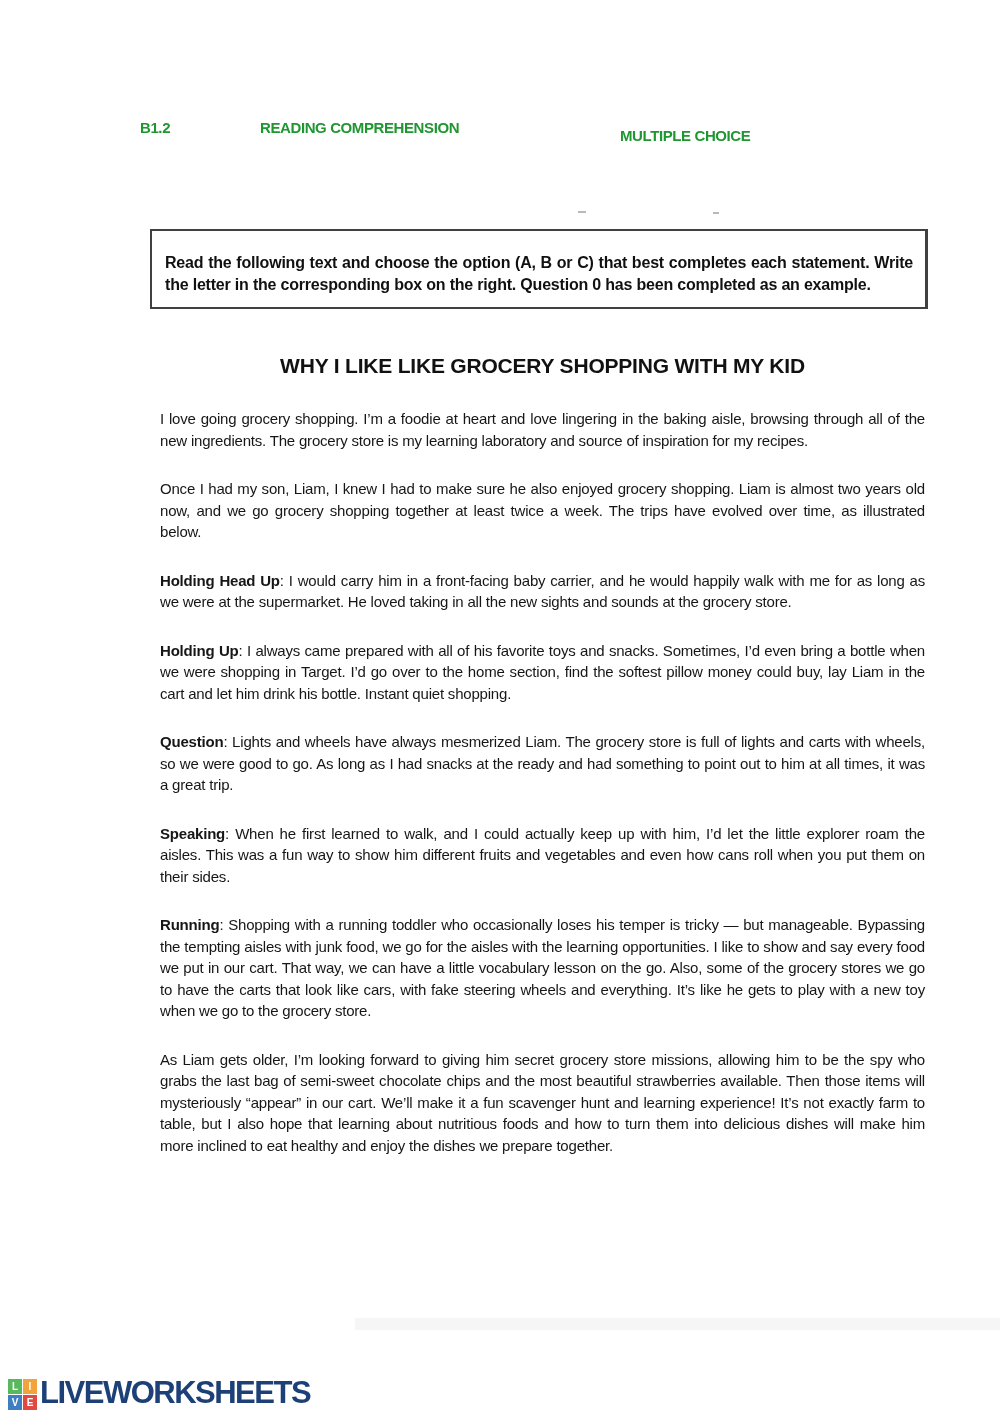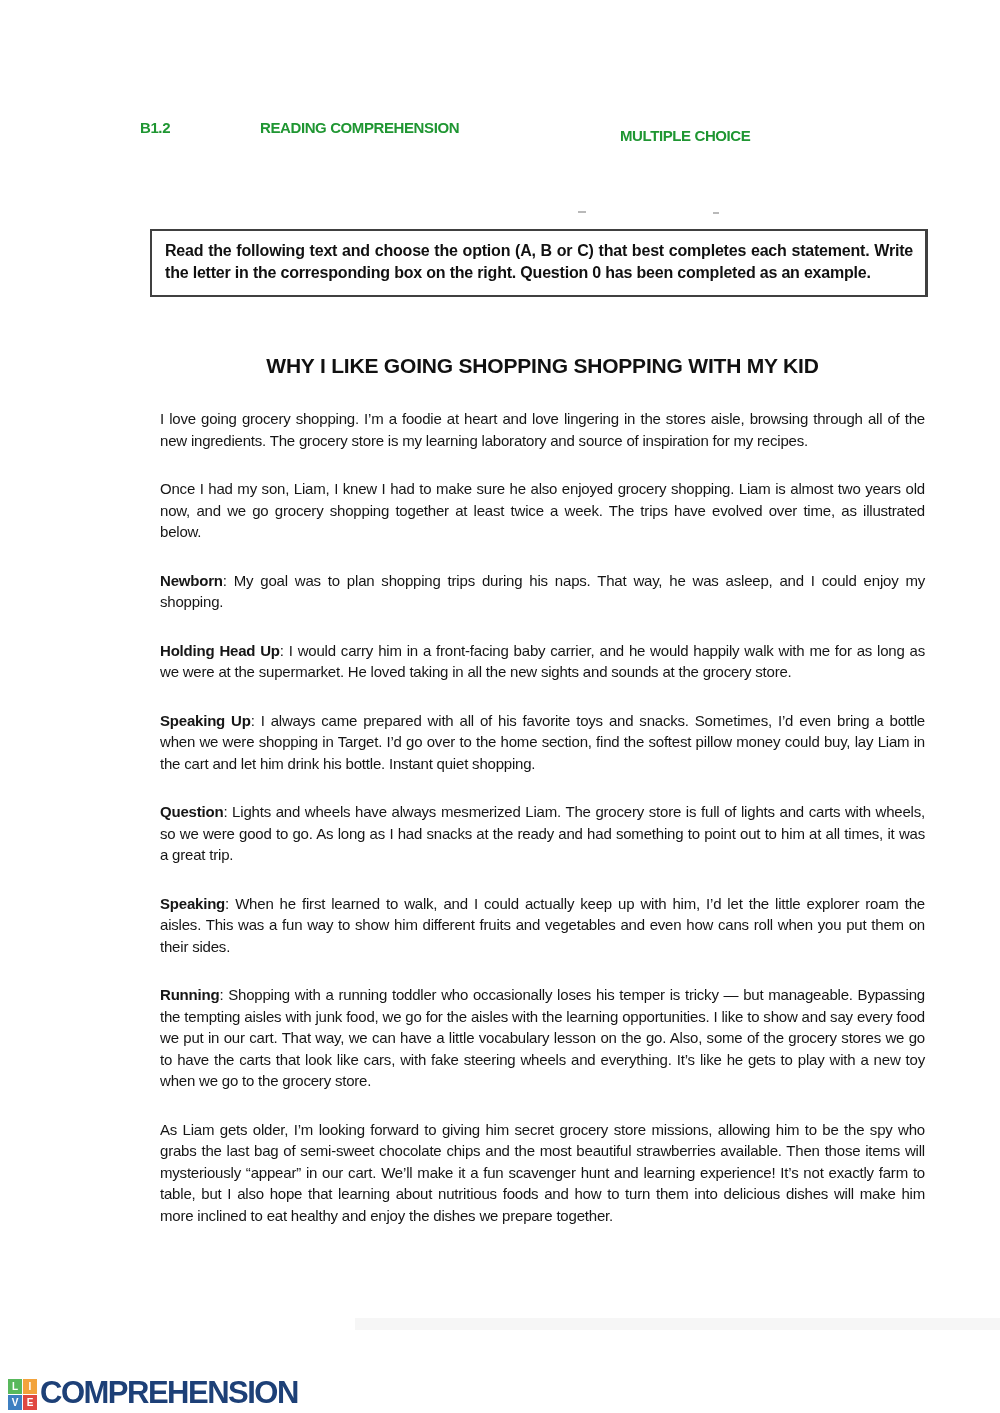--- a/index.html
+++ b/index.html
@@ -22,21 +22,21 @@
   .scan-dash { position: absolute; height: 2px; background: #b9b9b9; }
   .dash-1 { left: 578px; top: 211px; width: 8px; }
   .dash-2 { left: 713px; top: 212px; width: 6px; }
   .scan-band { position: absolute; left: 355px; top: 1318px; width: 645px; height: 12px;
     background: #f6f6f6; }
 
   
   .instruction-box {
     position: absolute; left: 150px; top: 229px; width: 778px; box-sizing: border-box;
     border: 2px solid #404040; border-right-width: 3px;
-    padding: 9px 12px 11px 13px;
+    padding: 21px 12px 11px 13px;
     font-weight: bold; font-size: 16px; line-height: 22px;
     text-align: justify; color: #111111; letter-spacing: -0.2px;
   }
 
   
   .article-title {
     position: absolute; left: 160px; top: 354px; width: 765px;
     text-align: center; font-weight: bold; font-size: 21px; color: #111111;
     letter-spacing: -0.2px; white-space: nowrap;
   }
@@ -78,39 +78,38 @@
     <span class="qtype">MULTIPLE CHOICE</span>
   </div>
 
   <div class="scan-dash dash-1"></div>
   <div class="scan-dash dash-2"></div>
 
   <div class="instruction-box">
     <span>Read the following text and choose the option (A, B or C) that best completes each statement. Write the letter in the corresponding box on the right. Question 0 has been completed as an example.</span>
   </div>
 
-  <div class="article-title">WHY I LIKE GOING SHOPPING SHOPPING WITH MY KID</div>
+  <div class="article-title">WHY I LIKE LIKE GROCERY SHOPPING WITH MY KID</div>
 
   <div class="article-body">
-    <p><b></b><span>I love going grocery shopping. I’m a foodie at heart and love lingering in the stores aisle, browsing through all of the new ingredients. The grocery store is my learning laboratory and source of inspiration for my recipes.</span></p>
+    <p><b></b><span>I love going grocery shopping. I’m a foodie at heart and love lingering in the baking aisle, browsing through all of the new ingredients. The grocery store is my learning laboratory and source of inspiration for my recipes.</span></p>
     <p><b></b><span>Once I had my son, Liam, I knew I had to make sure he also enjoyed grocery shopping. Liam is almost two years old now, and we go grocery shopping together at least twice a week. The trips have evolved over time, as illustrated below.</span></p>
-    <p><b>Newborn</b><span>: My goal was to plan shopping trips during his naps. That way, he was asleep, and I could enjoy my shopping.</span></p>
     <p><b>Holding Head Up</b><span>: I would carry him in a front-facing baby carrier, and he would happily walk with me for as long as we were at the supermarket. He loved taking in all the new sights and sounds at the grocery store.</span></p>
-    <p><b>Speaking Up</b><span>: I always came prepared with all of his favorite toys and snacks. Sometimes, I’d even bring a bottle when we were shopping in Target. I’d go over to the home section, find the softest pillow money could buy, lay Liam in the cart and let him drink his bottle. Instant quiet shopping.</span></p>
+    <p><b>Holding Up</b><span>: I always came prepared with all of his favorite toys and snacks. Sometimes, I’d even bring a bottle when we were shopping in Target. I’d go over to the home section, find the softest pillow money could buy, lay Liam in the cart and let him drink his bottle. Instant quiet shopping.</span></p>
     <p><b>Question</b><span>: Lights and wheels have always mesmerized Liam. The grocery store is full of lights and carts with wheels, so we were good to go. As long as I had snacks at the ready and had something to point out to him at all times, it was a great trip.</span></p>
     <p><b>Speaking</b><span>: When he first learned to walk, and I could actually keep up with him, I’d let the little explorer roam the aisles. This was a fun way to show him different fruits and vegetables and even how cans roll when you put them on their sides.</span></p>
     <p><b>Running</b><span>: Shopping with a running toddler who occasionally loses his temper is tricky — but manageable. Bypassing the tempting aisles with junk food, we go for the aisles with the learning opportunities. I like to show and say every food we put in our cart. That way, we can have a little vocabulary lesson on the go. Also, some of the grocery stores we go to have the carts that look like cars, with fake steering wheels and everything. It’s like he gets to play with a new toy when we go to the grocery store.</span></p>
     <p><b></b><span>As Liam gets older, I’m looking forward to giving him secret grocery store missions, allowing him to be the spy who grabs the last bag of semi-sweet chocolate chips and the most beautiful strawberries available. Then those items will mysteriously “appear” in our cart. We’ll make it a fun scavenger hunt and learning experience! It’s not exactly farm to table, but I also hope that learning about nutritious foods and how to turn them into delicious dishes will make him more inclined to eat healthy and enjoy the dishes we prepare together.</span></p>
   </div>
 
   <div class="scan-band"></div>
 
   <div class="logo">
     <div class="logo-blocks">
       <div class="logo-block blk-0">L</div>
       <div class="logo-block blk-1">I</div>
       <div class="logo-block blk-2">V</div>
       <div class="logo-block blk-3">E</div>
     </div>
-    <div class="logo-word">COMPREHENSION</div>
+    <div class="logo-word">LIVEWORKSHEETS</div>
   </div>
 
 </div>
 
 </body></html>

